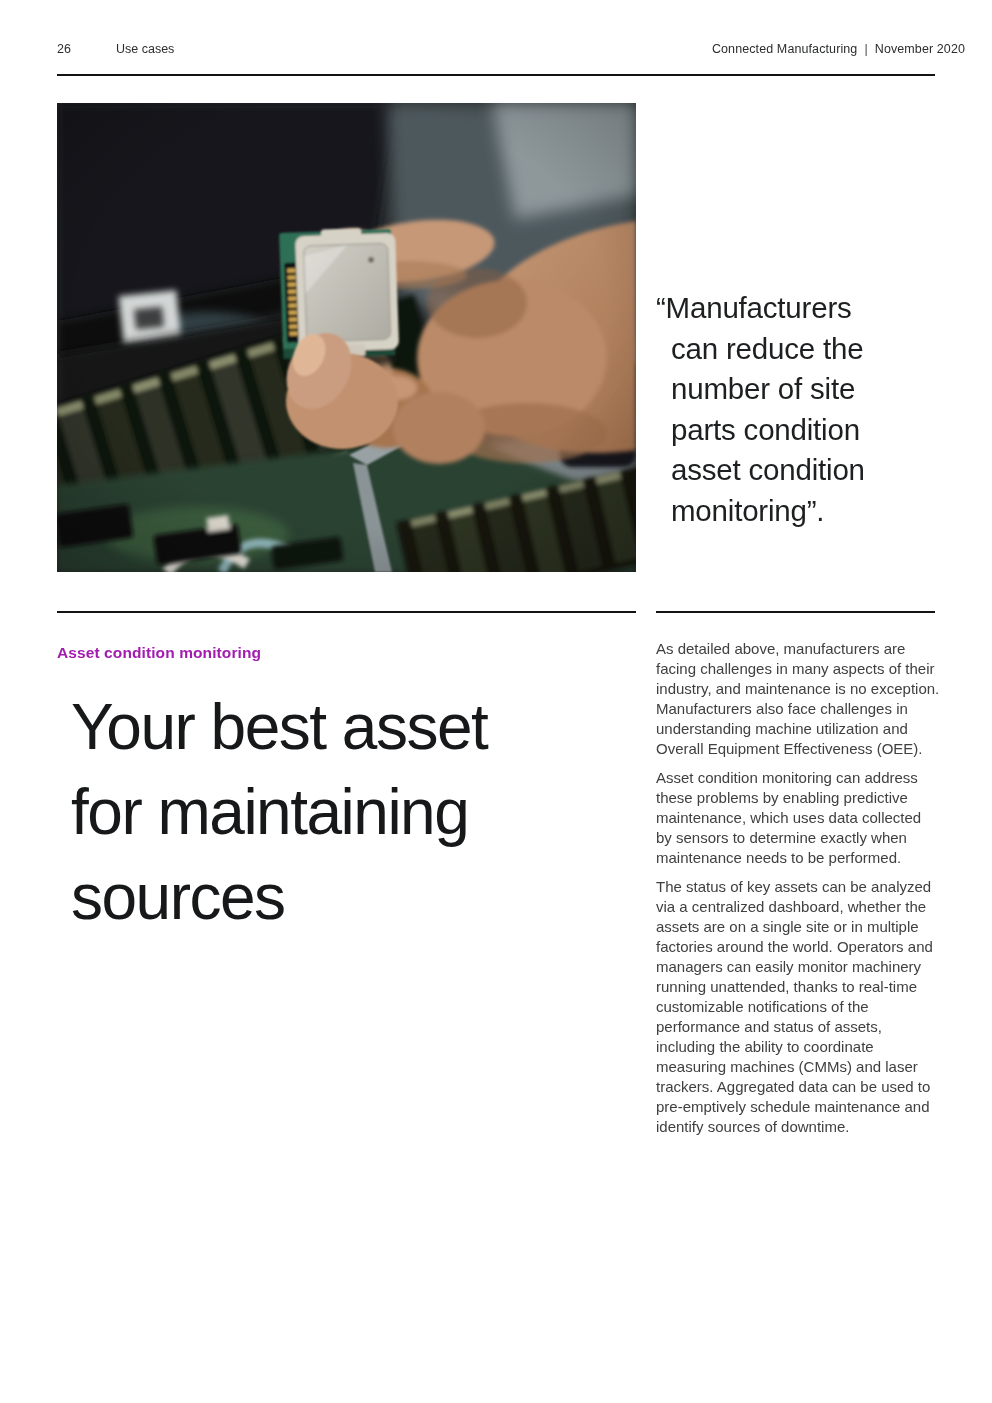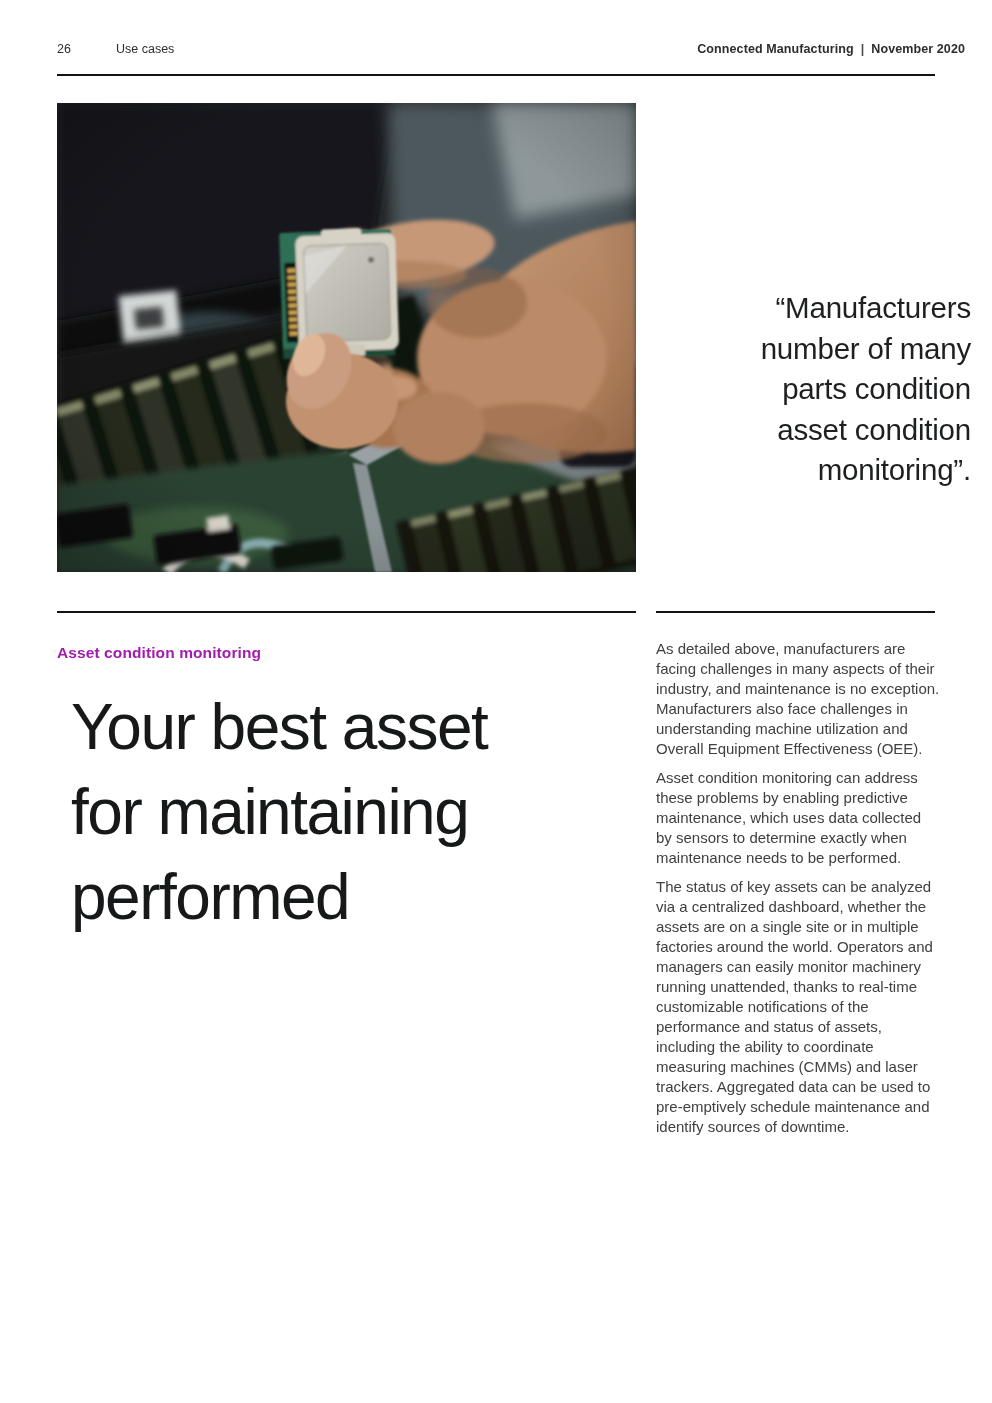--- a/index.html
+++ b/index.html
@@ -10,33 +10,33 @@
     background:#ffffff;
     font-family:"Liberation Sans", sans-serif;
     color:#1d1f20;
     overflow:hidden;
     padding-left:30px;
   }
   
   .topbar{position:absolute;left:57px;right:57px;top:42px;height:16px;font-size:12.5px;color:#2b2d2e;}
   .topbar .pg{position:absolute;left:0;top:0;}
   .topbar .sec{position:absolute;left:59px;top:0;}
-  .topbar .pub{position:absolute;right:0;top:0;letter-spacing:.1px;font-weight:bold;}
+  .topbar .pub{position:absolute;right:0;top:0;letter-spacing:.1px;}
   .topbar .sep{display:inline-block;margin:0 7px;color:#4a4c4d;}
   .rule{position:absolute;height:2px;background:#121414;}
   .rule-top{left:57px;width:878px;top:74px;}
   .rule-left{left:57px;width:579px;top:611px;}
   .rule-right{left:656px;width:279px;top:611px;}
   
   .photo{position:absolute;left:57px;top:103px;width:579px;height:469px;margin:0;padding:0;}
   .photo svg{display:block;width:579px;height:469px;}
   
   .pullquote{
     position:absolute;left:656px;top:288px;width:300px;margin:0;padding:0 0 0 15px;
-    font-size:29.5px;line-height:40.5px;font-weight:400;color:#1d1f20;letter-spacing:-0.2px;text-align:right;
+    font-size:29.5px;line-height:40.5px;font-weight:400;color:#1d1f20;letter-spacing:-0.2px;
   }
   .pullquote .q-line:first-child{margin-left:-15px;}
   
   .kicker{position:absolute;left:57px;top:644px;font-size:15.5px;font-weight:700;color:#a21caf;letter-spacing:.1px;}
   .headline{
     position:absolute;left:55px;top:669px;margin:16px;
     font-size:64px;line-height:85px;font-weight:400;letter-spacing:-1.5px;color:#161819;
   }
   
   .bodycol{position:absolute;left:656px;top:639px;width:285px;}
@@ -244,35 +244,36 @@
         <ellipse cx="262" cy="268" rx="30" ry="40" fill="#cb9d80" transform="rotate(28 262 268)"></ellipse>
         <ellipse cx="252" cy="252" rx="15" ry="22" fill="#dfb797" transform="rotate(24 252 252)"></ellipse>
       </g>
 
       <rect x="0" y="0" width="579" height="469" fill="url(#vig)"></rect>
     </svg>
   </figure>
 
   <blockquote class="pullquote">
     <div class="q-line">“Manufacturers</div>
-    <div class="q-line">number of many</div>
+    <div class="q-line">can reduce the</div>
+    <div class="q-line">number of site</div>
     <div class="q-line">parts condition</div>
     <div class="q-line">asset condition</div>
     <div class="q-line">monitoring”.</div>
   </blockquote>
 
   <div class="rule rule-left"></div>
   <div class="rule rule-right"></div>
 
   <div class="kicker">Asset condition monitoring</div>
 
   <h1 class="headline">
     <div>Your best asset</div>
     <div>for maintaining</div>
-    <div>performed</div>
+    <div>sources</div>
   </h1>
 
   <div class="bodycol">
     <p>As detailed above, manufacturers are facing challenges in many aspects of their industry, and maintenance is no exception. Manufacturers also face challenges in understanding machine utilization and Overall Equipment Effectiveness (OEE).</p>
     <p>Asset condition monitoring can address these problems by enabling predictive maintenance, which uses data collected by sensors to determine exactly when maintenance needs to be performed.</p>
     <p>The status of key assets can be analyzed via a centralized dashboard, whether the assets are on a single site or in multiple factories around the world. Operators and managers can easily monitor machinery running unattended, thanks to real-time customizable notifications of the performance and status of assets, including the ability to coordinate measuring machines (CMMs) and laser trackers. Aggregated data can be used to pre-emptively schedule maintenance and identify sources of downtime.</p>
   </div>
 
 </div>
 

